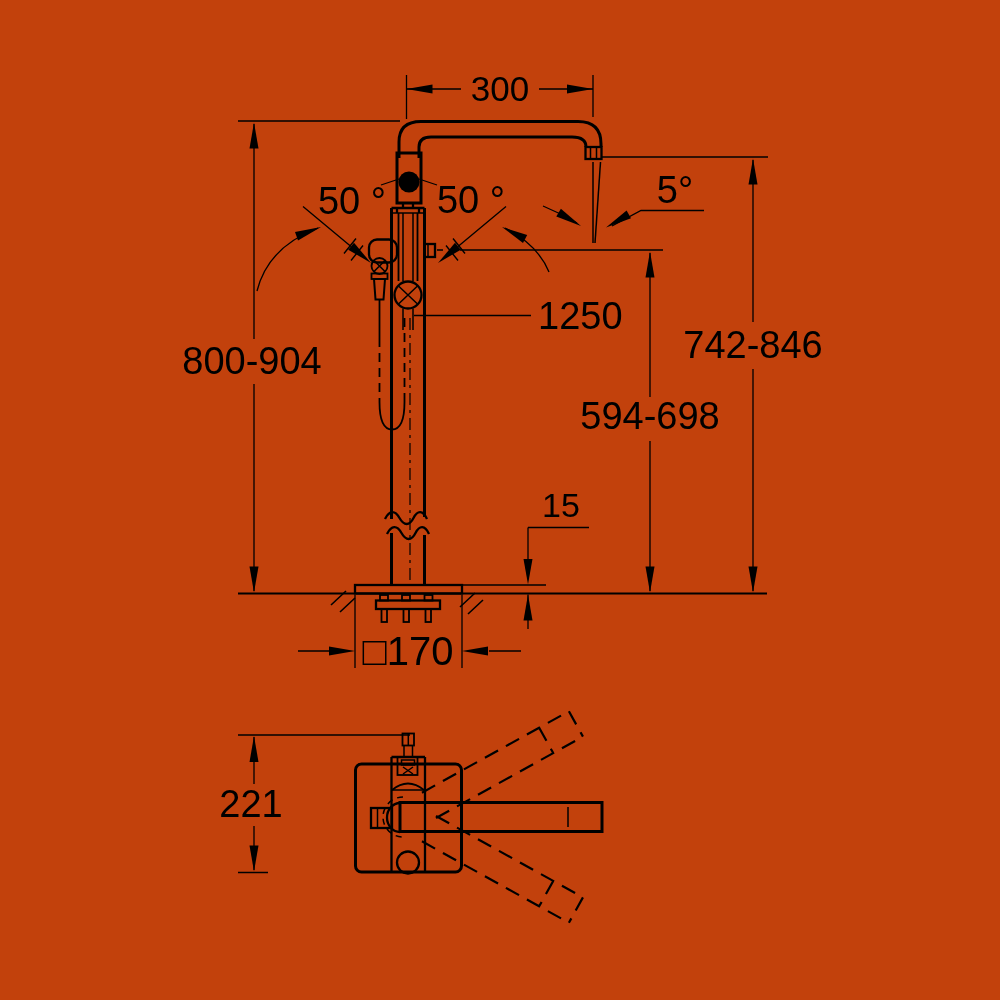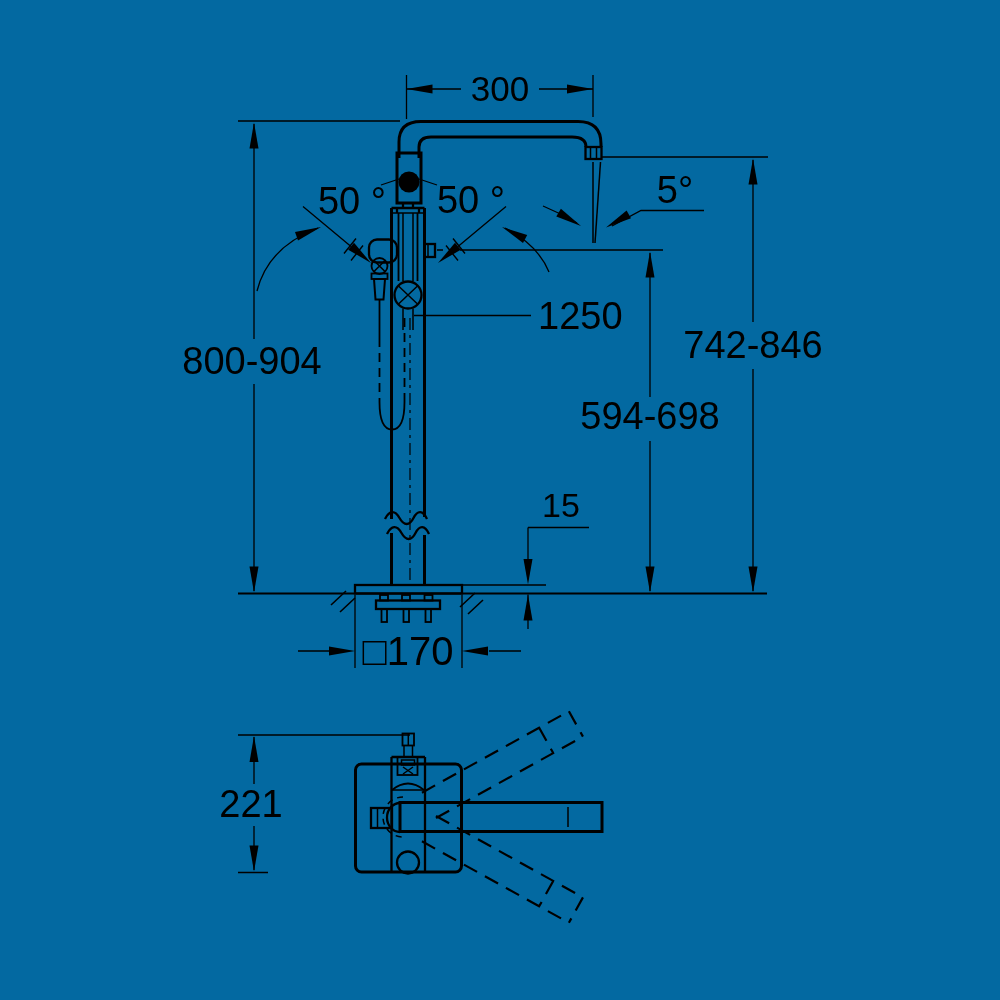--- a/index.html
+++ b/index.html
@@ -1,16 +1,16 @@
 <!DOCTYPE html>
 <html><head>
 <meta charset="utf-8">
 <style>
   html,body{margin:0;padding:0;background:#fff;}
-  .sheet{width:1000px;height:1000px;background:#0369a1;position:relative;font-family:"Liberation Sans",sans-serif;}
+  .sheet{width:1000px;height:1000px;background:#c2410c;position:relative;font-family:"Liberation Sans",sans-serif;}
   svg{display:block;}
   .ol{fill:none;stroke:#000;stroke-width:3;stroke-linecap:butt;}
   .md{fill:none;stroke:#000;stroke-width:2.3;}
   .m2{fill:none;stroke:#000;stroke-width:1.8;}
   .tn{fill:none;stroke:#000;stroke-width:1.5;}
   .dim{fill:none;stroke:#000;stroke-width:1.3;}
   .ah{fill:#000;stroke:none;}
   .dsh{fill:none;stroke:#000;stroke-width:2.2;stroke-dasharray:15 9;}
   text{fill:#000;font-family:"Liberation Sans","DejaVu Sans",sans-serif;}
   .t38{font-size:38px;}

